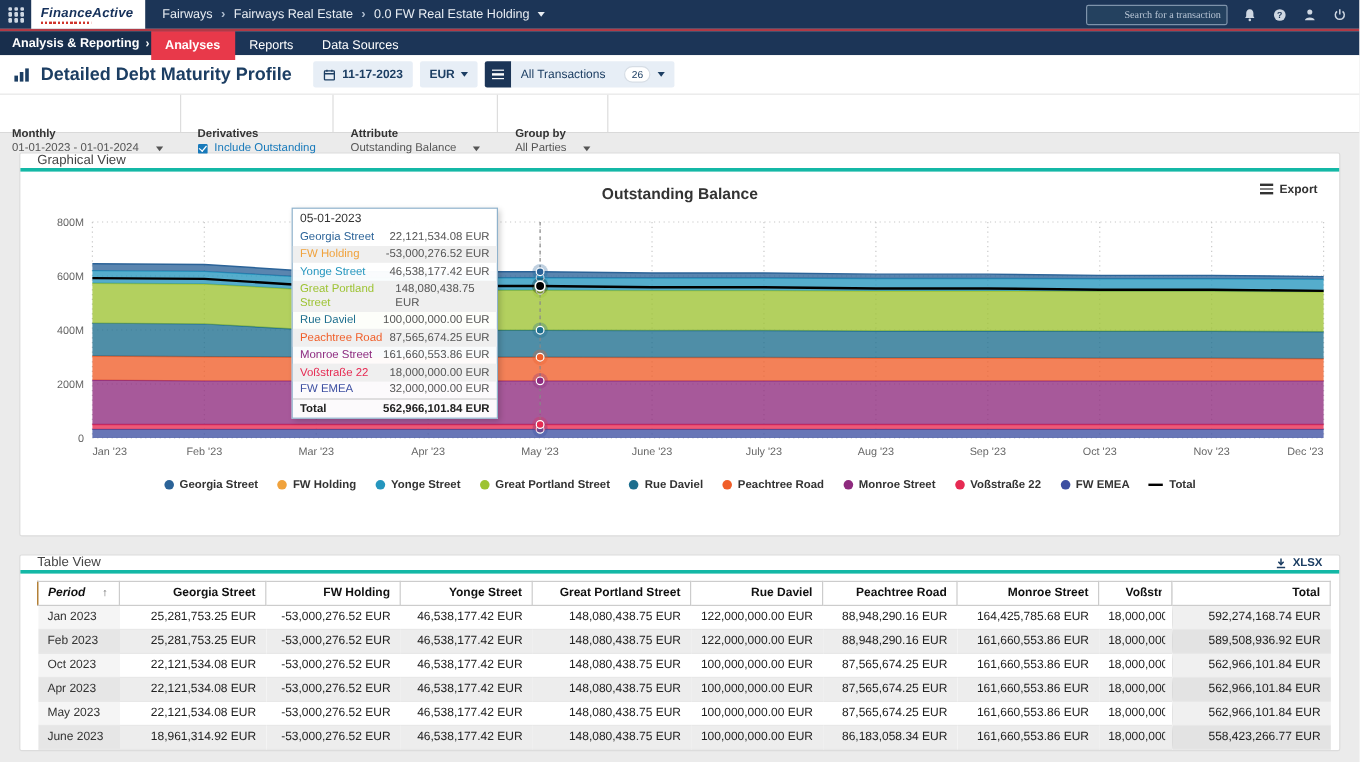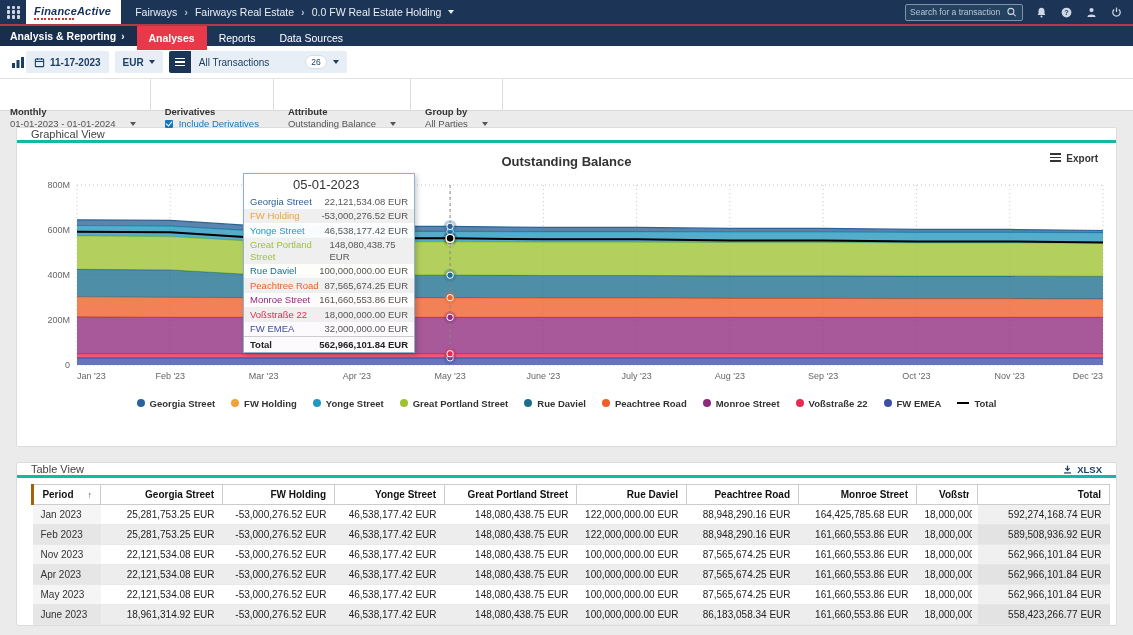--- a/index.html
+++ b/index.html
@@ -11,40 +11,40 @@
   .grid-icon { width:13px; height:13px; margin:0 6px 0 7px; display:grid; grid-template-columns:repeat(3,1fr); gap:1.5px; cursor:pointer; }
   .grid-icon i { background:#cfd8e3; border-radius:1px; }
   .logo-box { background:#fff; height:24px; padding:2px 10px 2px 8px; display:flex; flex-direction:column; justify-content:center; }
   .logo-text { color:#15305a; font-weight:bold; font-size:11px; font-style:italic; letter-spacing:.2px; white-space:nowrap; }
   .logo-tagline { height:2px; width:42px; margin-top:1px; background:repeating-linear-gradient(90deg,#d0342c 0 2px,transparent 2px 3.5px); }
   .breadcrumb { display:flex; align-items:center; gap:7px; margin-left:14px; font-size:10.5px; color:#e8edf3; }
   .breadcrumb .sep { color:#aebdd0; font-weight:bold; font-size:11px; }
   .crumb { cursor:pointer; white-space:nowrap; }
   .topbar-right { margin-left:auto; display:flex; align-items:center; gap:12px; padding-right:10px; }
   .searchbox { display:flex; align-items:center; background:#24415f; border:1px solid #7e93ab; border-radius:2px; height:17px; width:118px; padding:0 4px; }
-  .searchbox input { background:transparent; border:none; outline:none; color:#dfe7f0; font-size:8.5px; width:96px; font-family:Liberation Sans, sans-serif; }
+  .searchbox input { background:transparent; border:none; outline:none; color:#dfe7f0; font-size:8.5px; width:96px; font-family:Liberation Serif, serif;margin-left:27px; }
   .searchbox input::placeholder { color:#b9c6d6; }
   .tb-ic { width:13px; height:13px; display:block; cursor:pointer; }
   .redline { height:2px; background:#b13a46; }
 
   
   .subnav { height:20px; background:#1c3557; display:flex; align-items:stretch; font-size:10.5px; color:#fff; }
-  .subnav .section { display:flex; align-items:center; font-weight:bold; padding:0 12px 0 10px; background:rgba(0,0,0,.12); cursor:pointer; }
+  .subnav .section { display:flex; align-items:center; font-weight:bold; padding:0 1px 0 10px; background:rgba(0,0,0,.12); cursor:pointer; }
   .subnav .section b { margin-left:5px; font-size:10px; }
   .subnav .tab { display:flex; align-items:center; padding:12px 12px; cursor:pointer; }
   .subnav .tab.active { background:#e8394a; font-weight:bold; }
 
   
   .toolbar { height:33px; background:#fff; display:flex; align-items:center; padding:0 10px; border-bottom:1px solid #e3e3e3; }
   .page-title { color:#1c3e63; font-size:15px; margin:0 18px 0 8px; white-space:nowrap; }
   .chip { display:flex; align-items:center; gap:5px; background:#e7eef6; border-radius:2px; height:22px; padding:0 8px; color:#1c3e63; font-size:10px; font-weight:bold; cursor:pointer; margin-right:6px; }
   .caret { width:0; height:0; border-left:3.5px solid transparent; border-right:3.5px solid transparent; border-top:4px solid #1c3e63; display:inline-block; }
   .dark-btn { width:22px; height:22px; background:#1c3557; border-radius:2px 0 0 2px; display:flex; flex-direction:column; justify-content:center; align-items:center; gap:2px; cursor:pointer; }
   .dark-btn i { width:10px; height:1.5px; background:#fff; display:block; }
-  .trans-chip { margin-left:0; border-radius:0 2px 2px 0; width:156px; justify-content:space-between; font-weight:normal; }
+  .trans-chip { margin-left:0; border-radius:0 2px 2px 0; width:136px; justify-content:space-between; font-weight:normal; }
   .badge { background:#fff; border:1px solid #d6dde5; border-radius:8px; font-size:8.5px; padding:1px 5px; color:#1c3e63; }
 
   
   .filterbar { height:32px; background:#fff; display:flex; align-items:stretch; border-bottom:1px solid #d9d9d9; padding-left:8px; }
   .filter { display:flex; flex-direction:column; justify-content:center; padding:0 14px 0 2px; border-right:1px solid #ddd; margin-right:12px; cursor:pointer; }
   .filter .flabel { font-size:9.5px; font-weight:bold; color:#333;margin-top:46px; }
   .filter .fvalue { font-size:9.5px; color:#555; display:flex; align-items:center; gap:6px; margin-top:1px; }
   .filter .fvalue .caret { border-top-color:#555; margin-left:8px; }
   .cbx { width:8px; height:8px; background:#1779ba; border-radius:1px; position:relative; display:inline-block; }
   .cbx:after { content:""; position:absolute; left:2px; top:0.5px; width:3px; height:5px; border:solid #fff; border-width:0 1.5px 1.5px 0; transform:rotate(40deg); }
@@ -60,31 +60,31 @@
   .export-btn { position:absolute; right:4px; top:6px; display:flex; gap:5px; font-size:10px; color:#333; font-weight:bold; cursor:pointer; }
   .export-btn .bars { display:flex; flex-direction:column; gap:2px; }
   .export-btn .bars i { width:11px; height:1.5px; background:#333; display:block; }
 
   .legend { display:flex; justify-content:center; align-items:center; gap:16px; height:24px; font-size:9.5px; font-weight:bold; color:#333; flex-wrap:nowrap; }
   .legend .li { display:flex; align-items:center; gap:5px; cursor:pointer; white-space:nowrap; }
   .legend .dot { width:8px; height:8px; border-radius:50%; display:inline-block; }
   .legend .line { width:12px; height:2px; background:#000; display:inline-block; }
 
   .tooltip { position:absolute; left:226px; top:30px; width:172px; background:rgba(255,255,255,.97); border:1px solid #8fb2cc; box-shadow:2px 2px 5px rgba(0,0,0,.2); z-index:5; font-size:9.5px; }
-  .tooltip .tt-date { padding:3px 6px 2px; color:#333; font-size:13px;margin-left:43px; }
+  .tooltip .tt-date { padding:3px 6px 2px; color:#333; font-size:10px; }
   .tt-row { display:flex; justify-content:space-between; padding:1.5px 6px; line-height:11.5px; }
   .tt-row.striped { background:#efefef; }
   .tt-row .ttv { color:#555; }
   .tt-total { display:flex; justify-content:space-between; padding:2px 6px; font-weight:bold; color:#222; border-top:1px solid #ccc; }
 
   
   .table-wrap { padding:6px 14px 0; position:relative; }
   table { border-collapse:collapse; width:100%; table-layout:fixed; font-size:10px; }
   thead th { border:1px solid #ccc; border-left:none; font-size:10px; color:#111; text-align:right; padding:4px 8px; background:#fff; white-space:nowrap; overflow:hidden; }
-  thead th:first-child { text-align:right; border-left:3px solid #a16207; }
+  thead th:first-child { text-align:left; border-left:1px solid #a16207;font-style:italic; }
   tbody td { padding:4px 8px; text-align:right; color:#222; white-space:nowrap; overflow:hidden; border-bottom:1px solid #e8e8e8; }
   td.period { text-align:left; background:#f5f5f5; color:#333; }
   tr.striped td { background:#ededed; }
   tr.striped td.period { background:#e6e6e6; }
   td.total-col { background:#f0f0f0; box-shadow:-4px 0 4px -2px rgba(0,0,0,.22); }
   tr.striped td.total-col { background:#e3e3e3; }
   th.total-col { box-shadow:-4px 0 4px -2px rgba(0,0,0,.22); }
   th .clip-h { display:inline-block; max-width:30px; overflow:hidden; white-space:nowrap; vertical-align:bottom; text-align:left; }
   td .clip-c { display:inline-block; max-width:47px; overflow:hidden; white-space:nowrap; vertical-align:bottom; text-align:left; }
   .sort-ic { color:#555; font-weight:normal; margin-left:14px; font-size:9px; }
@@ -158,20 +158,21 @@
         <div class="tab">Data Sources</div>
       </div>
   </nav>
 
   <div class="toolbar">
     <svg width="16" height="16" viewBox="0 0 16 16">
         <rect x="2" y="9" width="3" height="5" fill="#1c3e63"></rect>
         <rect x="6.5" y="6" width="3" height="8" fill="#1c3e63"></rect>
         <rect x="11" y="3" width="3" height="11" fill="#1c3e63"></rect>
       </svg>
+    <h1 class="page-title">Detailed Debt Maturity Profile</h1>
     <div class="chip">
       <svg width="11" height="11" viewBox="0 0 16 16">
           <rect x="2" y="3" width="12" height="11" rx="1" fill="none" stroke="#1c3e63" stroke-width="1.6"></rect>
           <line x1="2" y1="6.5" x2="14" y2="6.5" stroke="#1c3e63" stroke-width="1.6"></line>
           <line x1="5" y1="1.5" x2="5" y2="4" stroke="#1c3e63" stroke-width="1.6"></line>
           <line x1="11" y1="1.5" x2="11" y2="4" stroke="#1c3e63" stroke-width="1.6"></line>
         </svg>
       <span>11-17-2023</span>
     </div>
     <div class="chip">
@@ -197,21 +198,21 @@
         <span class="flabel">Monthly</span>
         <span class="fvalue">
           <span>01-01-2023 - 01-01-2024</span>
           <span class="caret"></span>
         </span>
       </div>
       <div class="filter">
         <span class="flabel">Derivatives</span>
         <span class="fvalue">
           <span class="cbx"></span>
-          <span class="blue">Include Derivatives</span>
+          <span class="blue">Include Outstanding</span>
         </span>
       </div>
       <div class="filter">
         <span class="flabel">Attribute</span>
         <span class="fvalue">
           <span>Outstanding Balance</span>
           <span class="caret"></span>
         </span>
       </div>
       <div class="filter">
@@ -462,21 +463,21 @@
                 <td>-53,000,276.52 EUR</td>
                 <td>46,538,177.42 EUR</td>
                 <td>148,080,438.75 EUR</td>
                 <td>122,000,000.00 EUR</td>
                 <td>88,948,290.16 EUR</td>
                 <td>161,660,553.86 EUR</td>
                 <td><span class="clip-c">18,000,000.00 EUR</span></td>
                 <td class="total-col">589,508,936.92 EUR</td>
               </tr>
               <tr>
-                <td class="period">Nov 2023</td>
+                <td class="period">Oct 2023</td>
                 <td>22,121,534.08 EUR</td>
                 <td>-53,000,276.52 EUR</td>
                 <td>46,538,177.42 EUR</td>
                 <td>148,080,438.75 EUR</td>
                 <td>100,000,000.00 EUR</td>
                 <td>87,565,674.25 EUR</td>
                 <td>161,660,553.86 EUR</td>
                 <td><span class="clip-c">18,000,000.00 EUR</span></td>
                 <td class="total-col">562,966,101.84 EUR</td>
               </tr>

